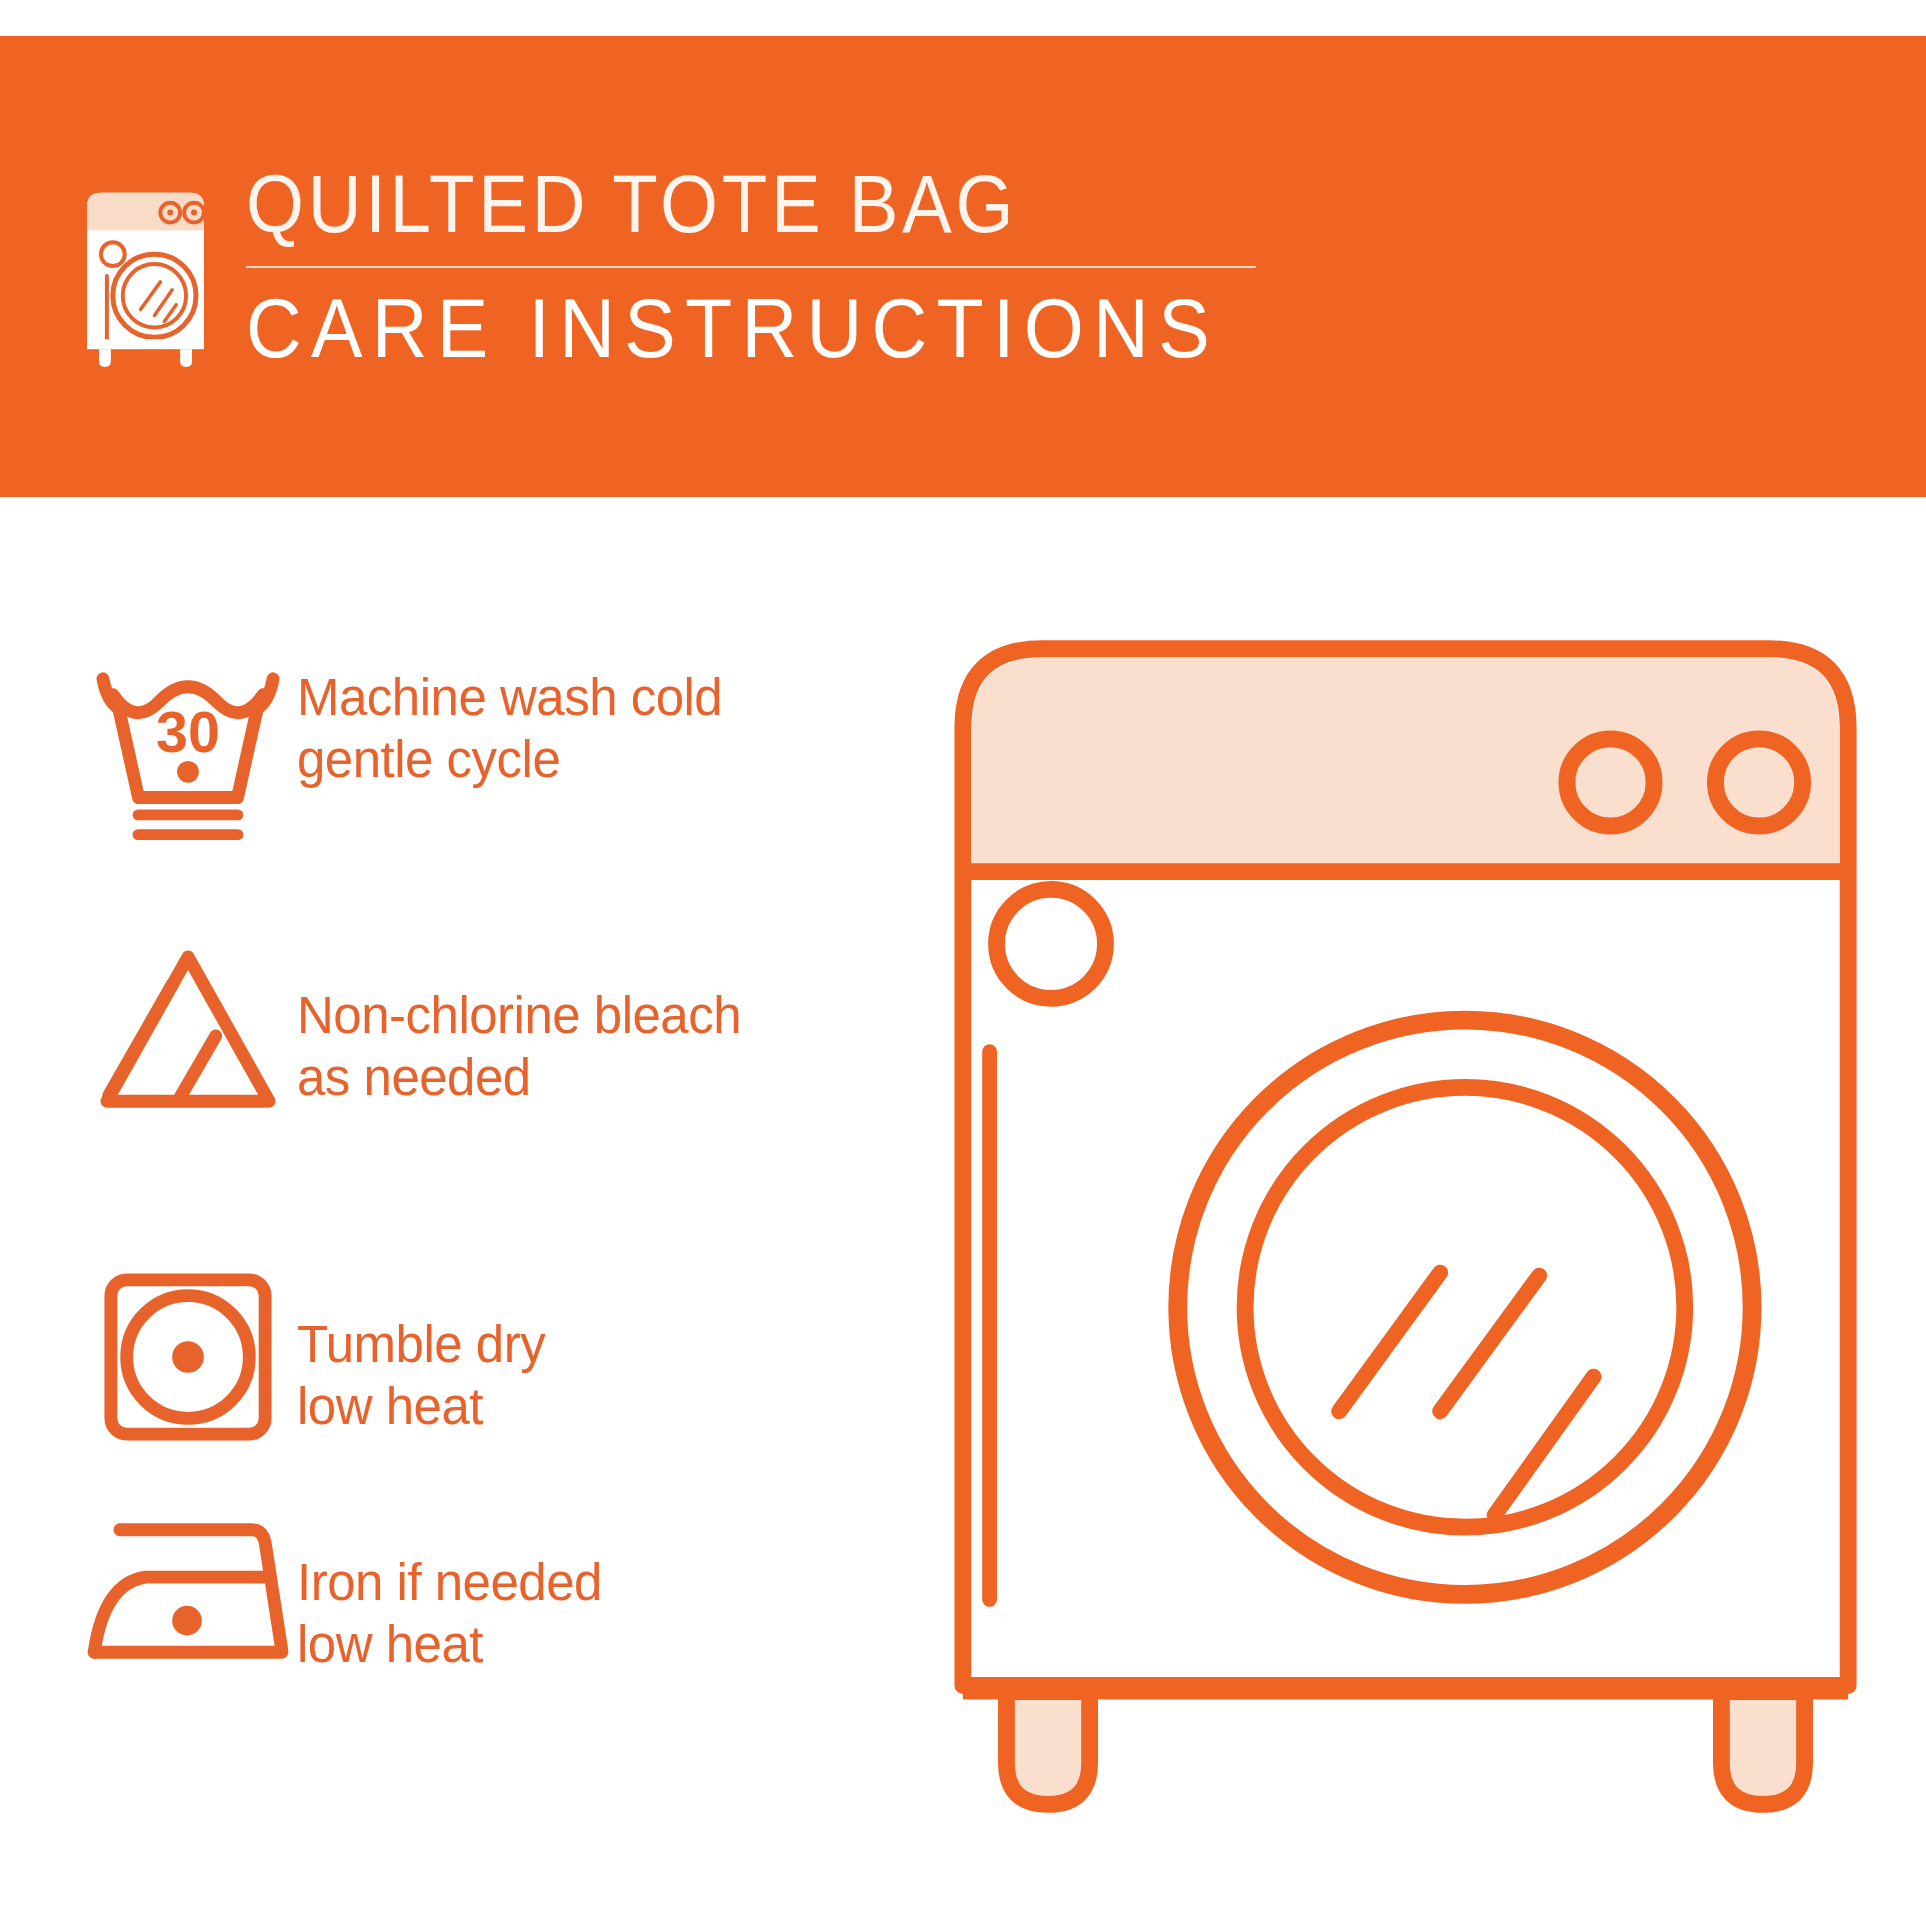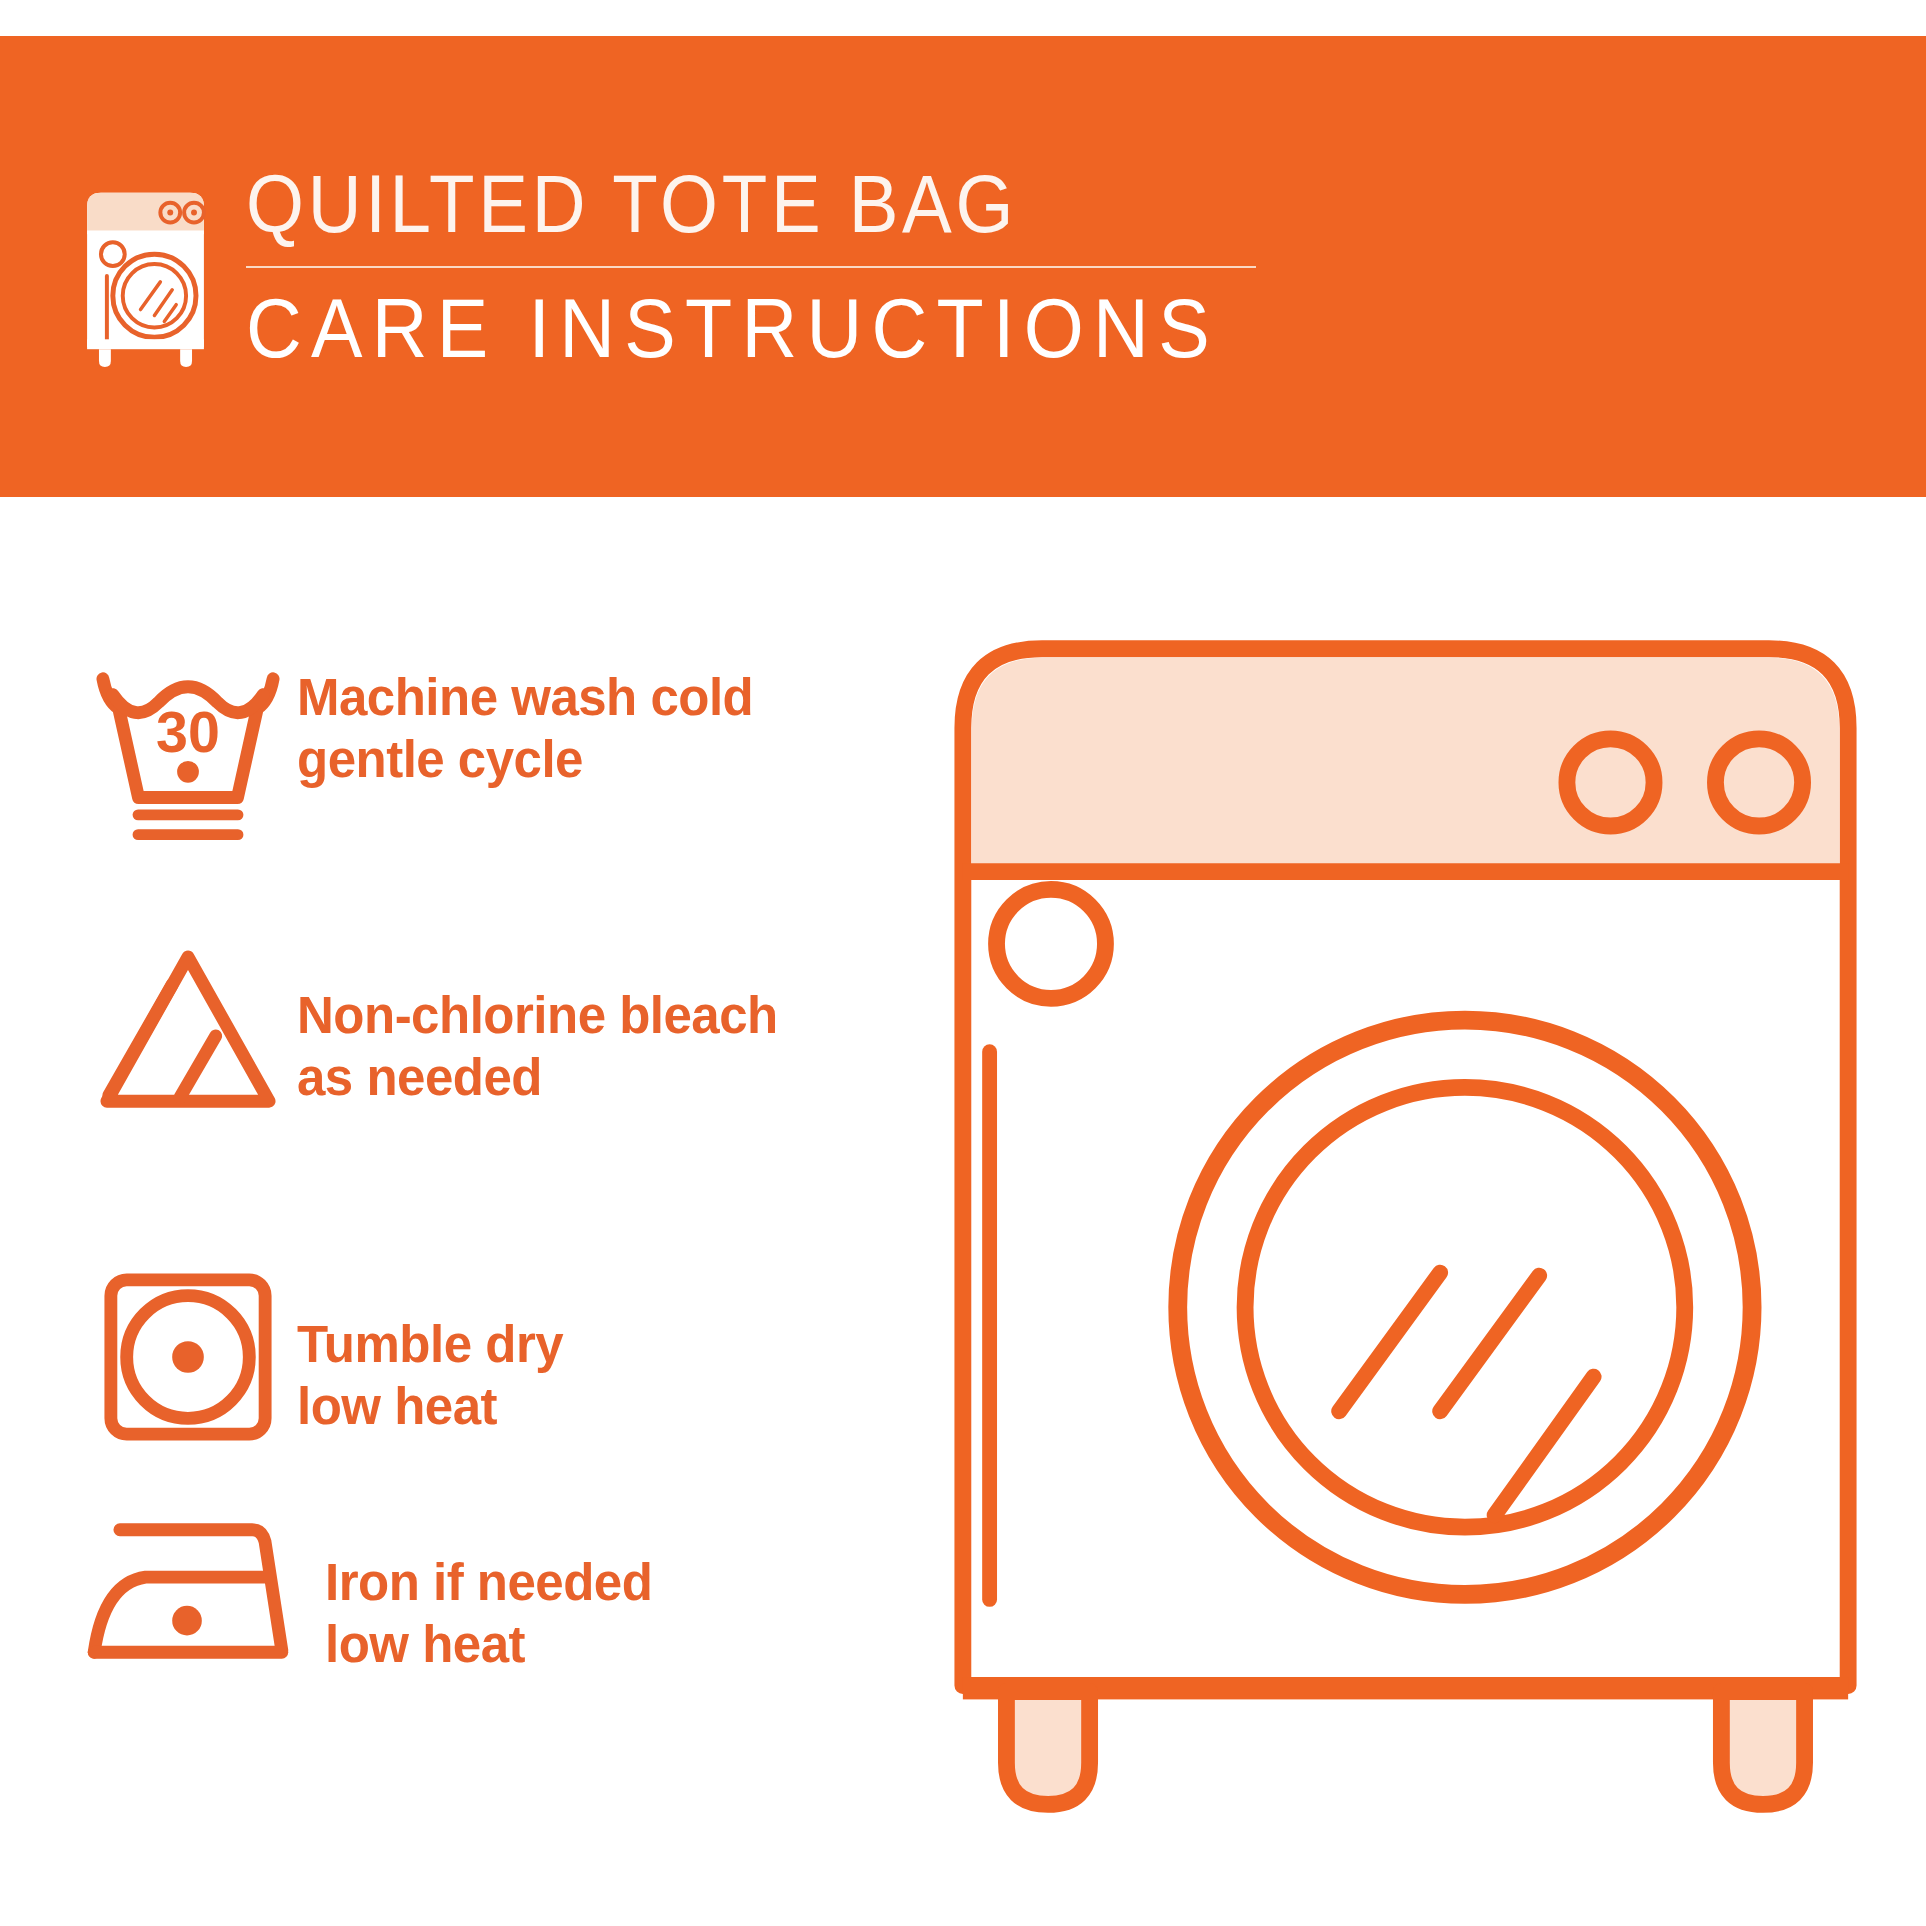--- a/index.html
+++ b/index.html
@@ -84,34 +84,34 @@
   .care-row {
     position: absolute;
     left: 0;
     width: 851px;
     display: flex;
     align-items: flex-start;
   }
   .care-row.r0 { top: 0px; }
   .care-row.r1 { top: 280px; }
   .care-row.r2 { top: 607px; }
-  .care-row.r3 { top: 851px; gap: 28px; }
+  .care-row.r3 { top: 851px; }
 
   .care-symbol {
     flex: 0 0 218px;
     width: 218px;
     height: 198px;
     display: flex;
     justify-content: center;
   }
   .care-text {
     flex: 1 1 auto;
     color: #E8622B;
     font-family: "Liberation Sans", sans-serif;
-    font-weight: bold;
+    font-weight: normal;
     font-size: 51px;
     line-height: 62px;
     letter-spacing: -0.5px;
     padding-top: 8px;
   }
   .care-row.r0 .care-text { padding-top: 6px; }
   .care-row.r1 .care-text { padding-top: 44px; }
   .care-row.r2 .care-text { padding-top: 46px; }
   .care-row.r3 .care-text { padding-top: 40px; }
   .care-text .ln { display: block; }

